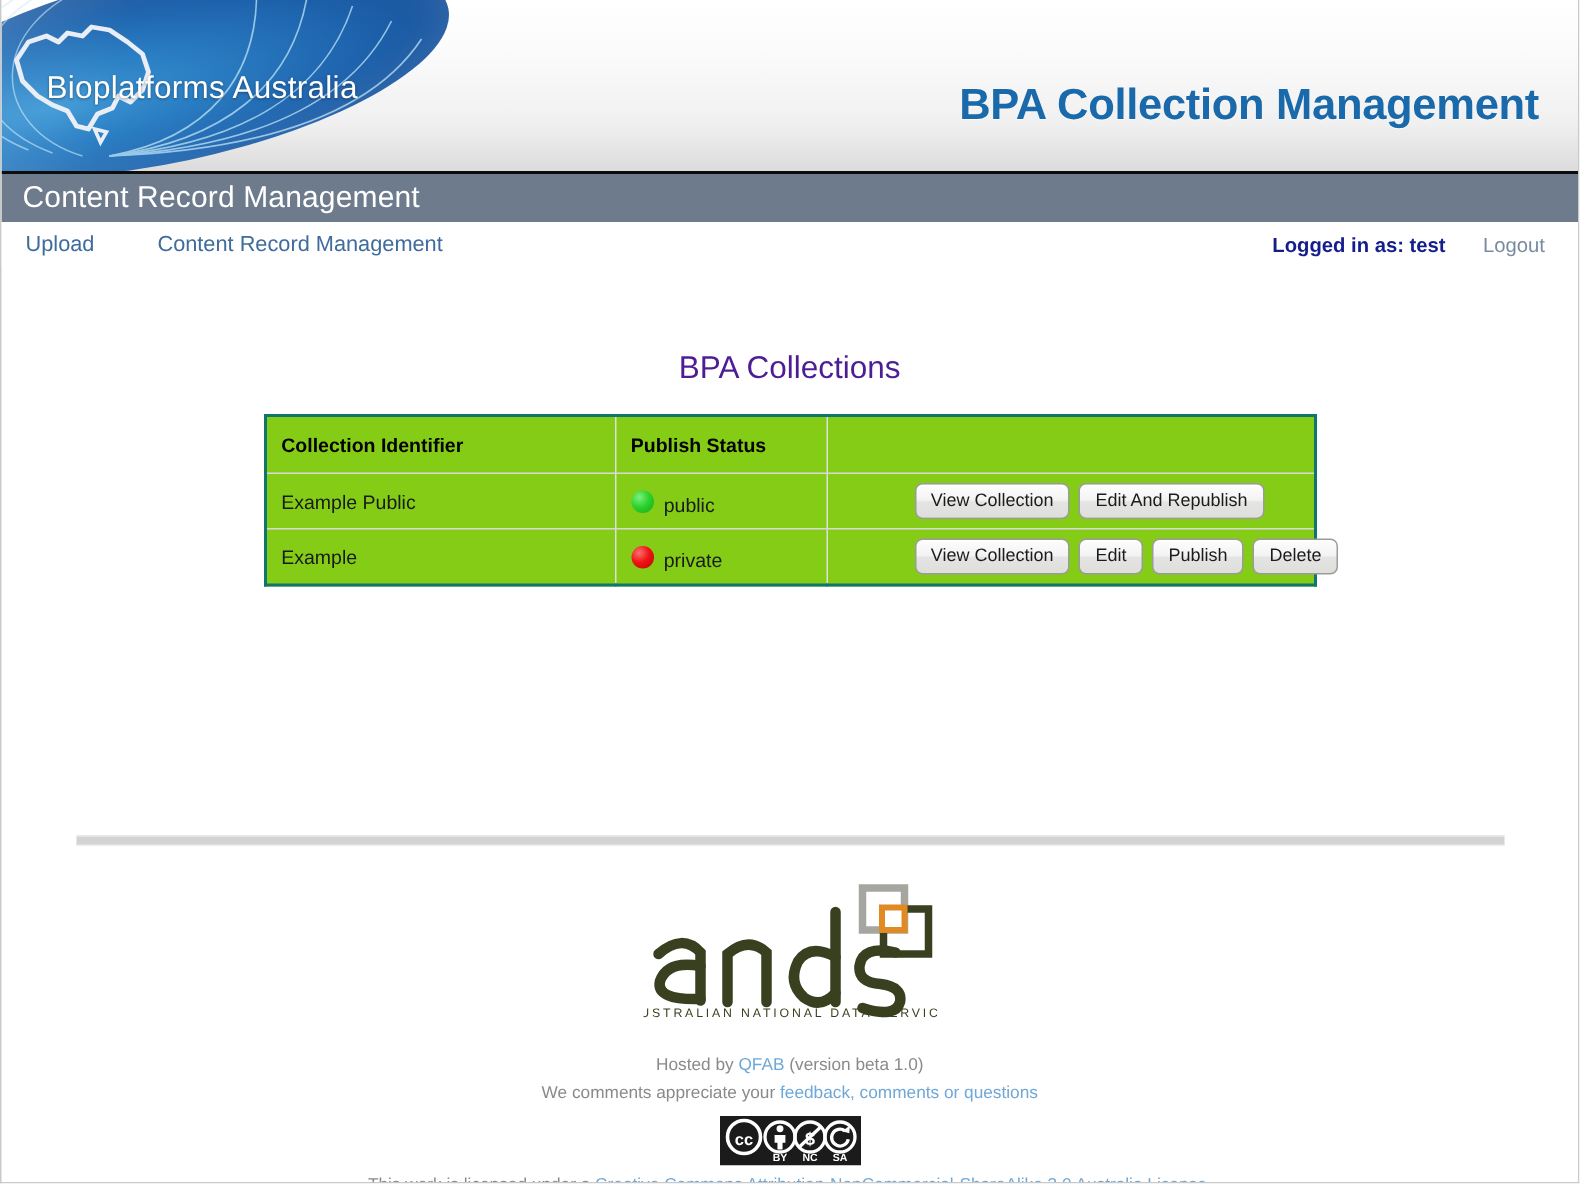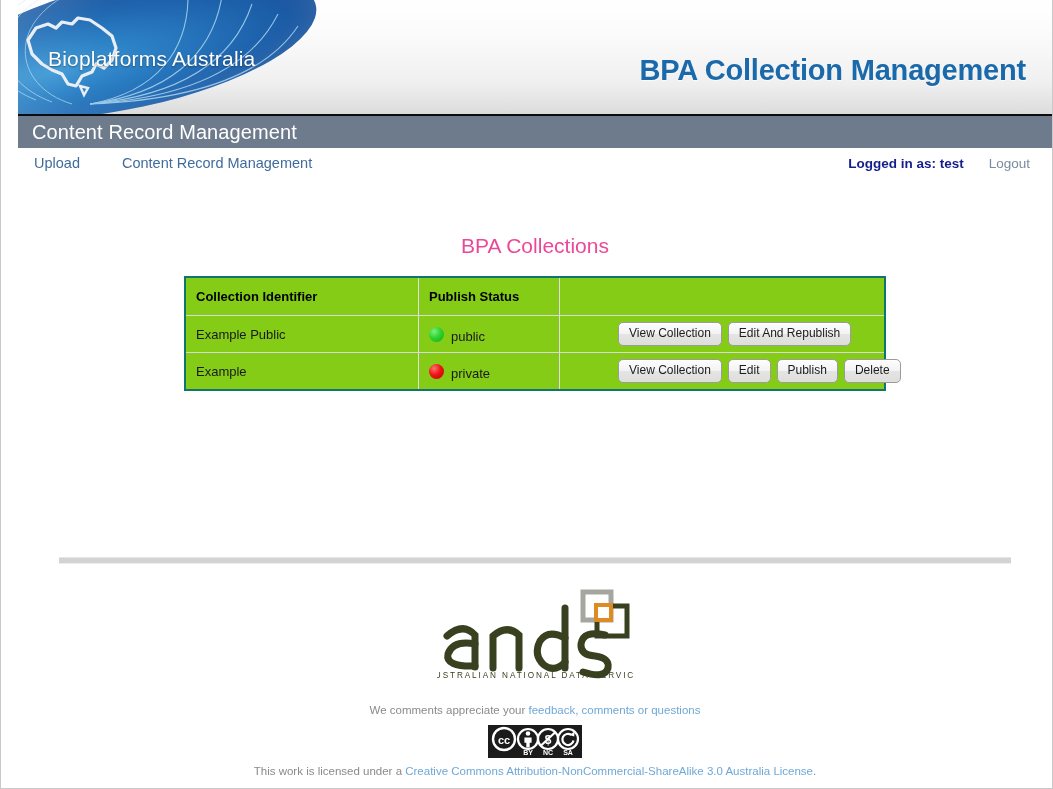--- a/index.html
+++ b/index.html
@@ -16,21 +16,20 @@
 
   .page-frame {
     position: relative;
     width: 1053px;
     height: 789px;
     box-sizing: border-box;
     border: 1px solid #c9c9c9;
     border-top: 0;
     background: #ffffff;
     overflow: hidden;
-    padding-left: 17px;
   }
 
   
   .site-header {
     position: relative;
     height: 114px;
     background: linear-gradient(to bottom, #ffffff 0%, #fbfbfb 30%, #f0f0f0 72%, #dcdcdc 100%);
     border-bottom: 2px solid #0d0d0d;
     overflow: hidden;
   }
@@ -160,21 +159,21 @@
   
   .main-area {
     min-height: 345px;
     padding-top: 56px;
     box-sizing: border-box;
   }
   .collections-heading {
     text-align: center;
     font-size: 21px;
     font-weight: normal;
-    color: #ec4899;
+    color: #4c1d95;
     margin: 0 0 18px 0;
   }
 
   .table-wrap {
     width: 702px;
     margin: 0 auto;
   }
   table.collections {
     width: 100%;
     border-collapse: collapse;
@@ -421,20 +420,23 @@
           <path d="M128 22 V82"></path>
           <path d="M128 52 q-17 -9 -25 3 q-7 14 4 24 q11 8 21 -3"></path>
 
           <path d="M168 49 q-22 -5 -24 9 q-1 11 14 12 q15 2 13 12 q-3 11 -25 4"></path>
         </g>
         <text x="98" y="92" text-anchor="middle" fill="#39401f" font-family="'Liberation Sans', sans-serif" font-size="8.2" letter-spacing="1.9">AUSTRALIAN NATIONAL DATA SERVICE</text>
       </svg>
     </div>
 
     <div class="footer-lines">
+      <div class="footer-line">
+        <span>Hosted by </span><a class="footer-link">QFAB</a><span> (version beta 1.0)</span>
+      </div>
 
       <div class="footer-line">
         <span>We comments appreciate your </span><a class="footer-link">feedback, comments or questions</a>
       </div>
 
       <div class="cc-badge-wrap">
         <svg class="cc-badge" width="94" height="33" viewBox="0 0 94 33">
           <rect x="0" y="0" width="94" height="33" fill="#1b1b1b"></rect>
 
           <circle cx="16" cy="14" r="11" fill="none" stroke="#ffffff" stroke-width="2.4"></circle>

